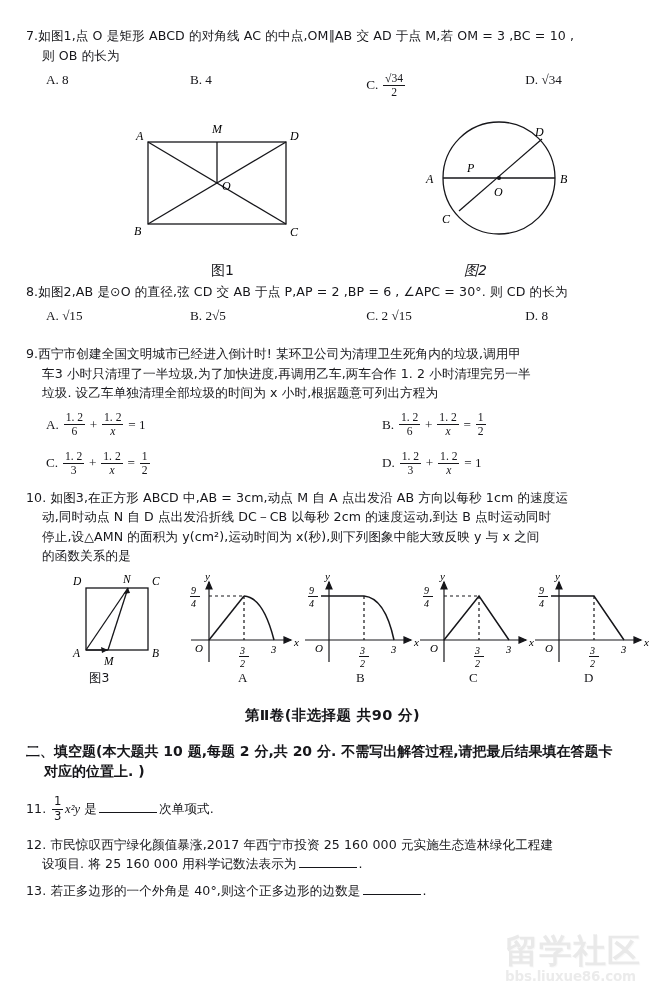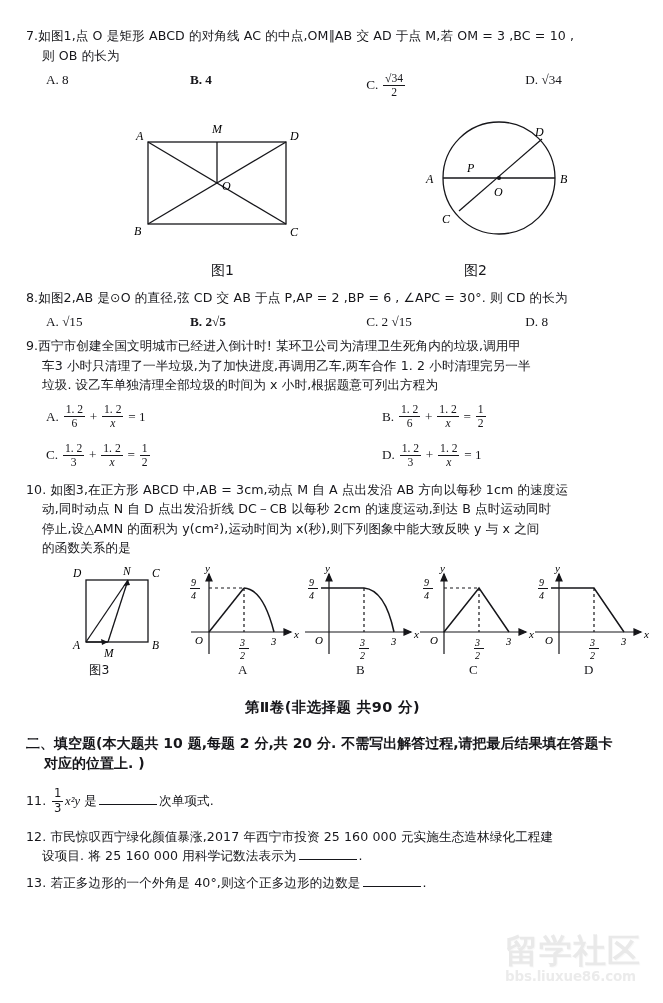--- a/index.html
+++ b/index.html
@@ -33,21 +33,21 @@
 
   
   .opts {
     display: flex;
     font-size: 13.2px;
     margin-top: 7px;
     padding-left: 20px;
   }
   .opts > div { }
   .opt-a { width: 152px; }
-  .opt-b { width: 186px; font-weight: bold; }
+  .opt-b { width: 186px; }
   .opt-c { width: 168px; }
   .opt-d { width: 120px; }
 
   
   .frac {
     display: inline-flex;
     flex-direction: column;
     vertical-align: middle;
     text-align: center;
     font-size: 11.6px;
@@ -184,43 +184,43 @@
       <text x="22" y="71" font-size="12">A</text>
       <text x="63" y="60" font-size="12">P</text>
       <text x="156" y="71" font-size="12">B</text>
       <text x="38" y="111" font-size="12">C</text>
       <text x="90" y="84" font-size="12">O</text>
     </svg>
   </div>
 
   <div class="caprow">
     <div style="left:185px;">图1</div>
-    <div style="left:438px;">图2</div>
-  </div>
-
-  <div class="qblock" style="margin-top:6px;">
+    <div style="left:438px;font-style:italic;">图2</div>
+  </div>
+
+  <div class="qblock" style="margin-top:0;">
     <div class="qline cn">8.如图2,AB 是⊙O 的直径,弦 CD 交 AB 于点 P,AP = 2 ,BP = 6 , ∠APC = 30°. 则 CD 的长为</div>
     <div class="opts">
       <div class="opt-a">
         <span>A.</span>
         <span>√15</span>
       </div>
       <div class="opt-b">
         <span>B.</span>
         <span>2√5</span>
       </div>
       <div class="opt-c">
         <span>C.</span>
         <span>2 √15</span>
       </div>
       <div class="opt-d">D. 8</div>
     </div>
   </div>
 
-  <div class="qblock" style="margin-top:6px;">
+  <div class="qblock" style="margin-top:20px;">
     <div class="qline cn">9.西宁市创建全国文明城市已经进入倒计时! 某环卫公司为清理卫生死角内的垃圾,调用甲</div>
     <div class="qline cn indent">车3 小时只清理了一半垃圾,为了加快进度,再调用乙车,两车合作 1. 2 小时清理完另一半</div>
     <div class="qline cn indent">垃圾. 设乙车单独清理全部垃圾的时间为 x 小时,根据题意可列出方程为</div>
 
     <div class="opts" style="margin-top:9px;">
       <div style="width:340px;">
         <span>A.</span>
         <span class="frac">
           <span class="num">1. 2</span>
           <span class="den">6</span>

